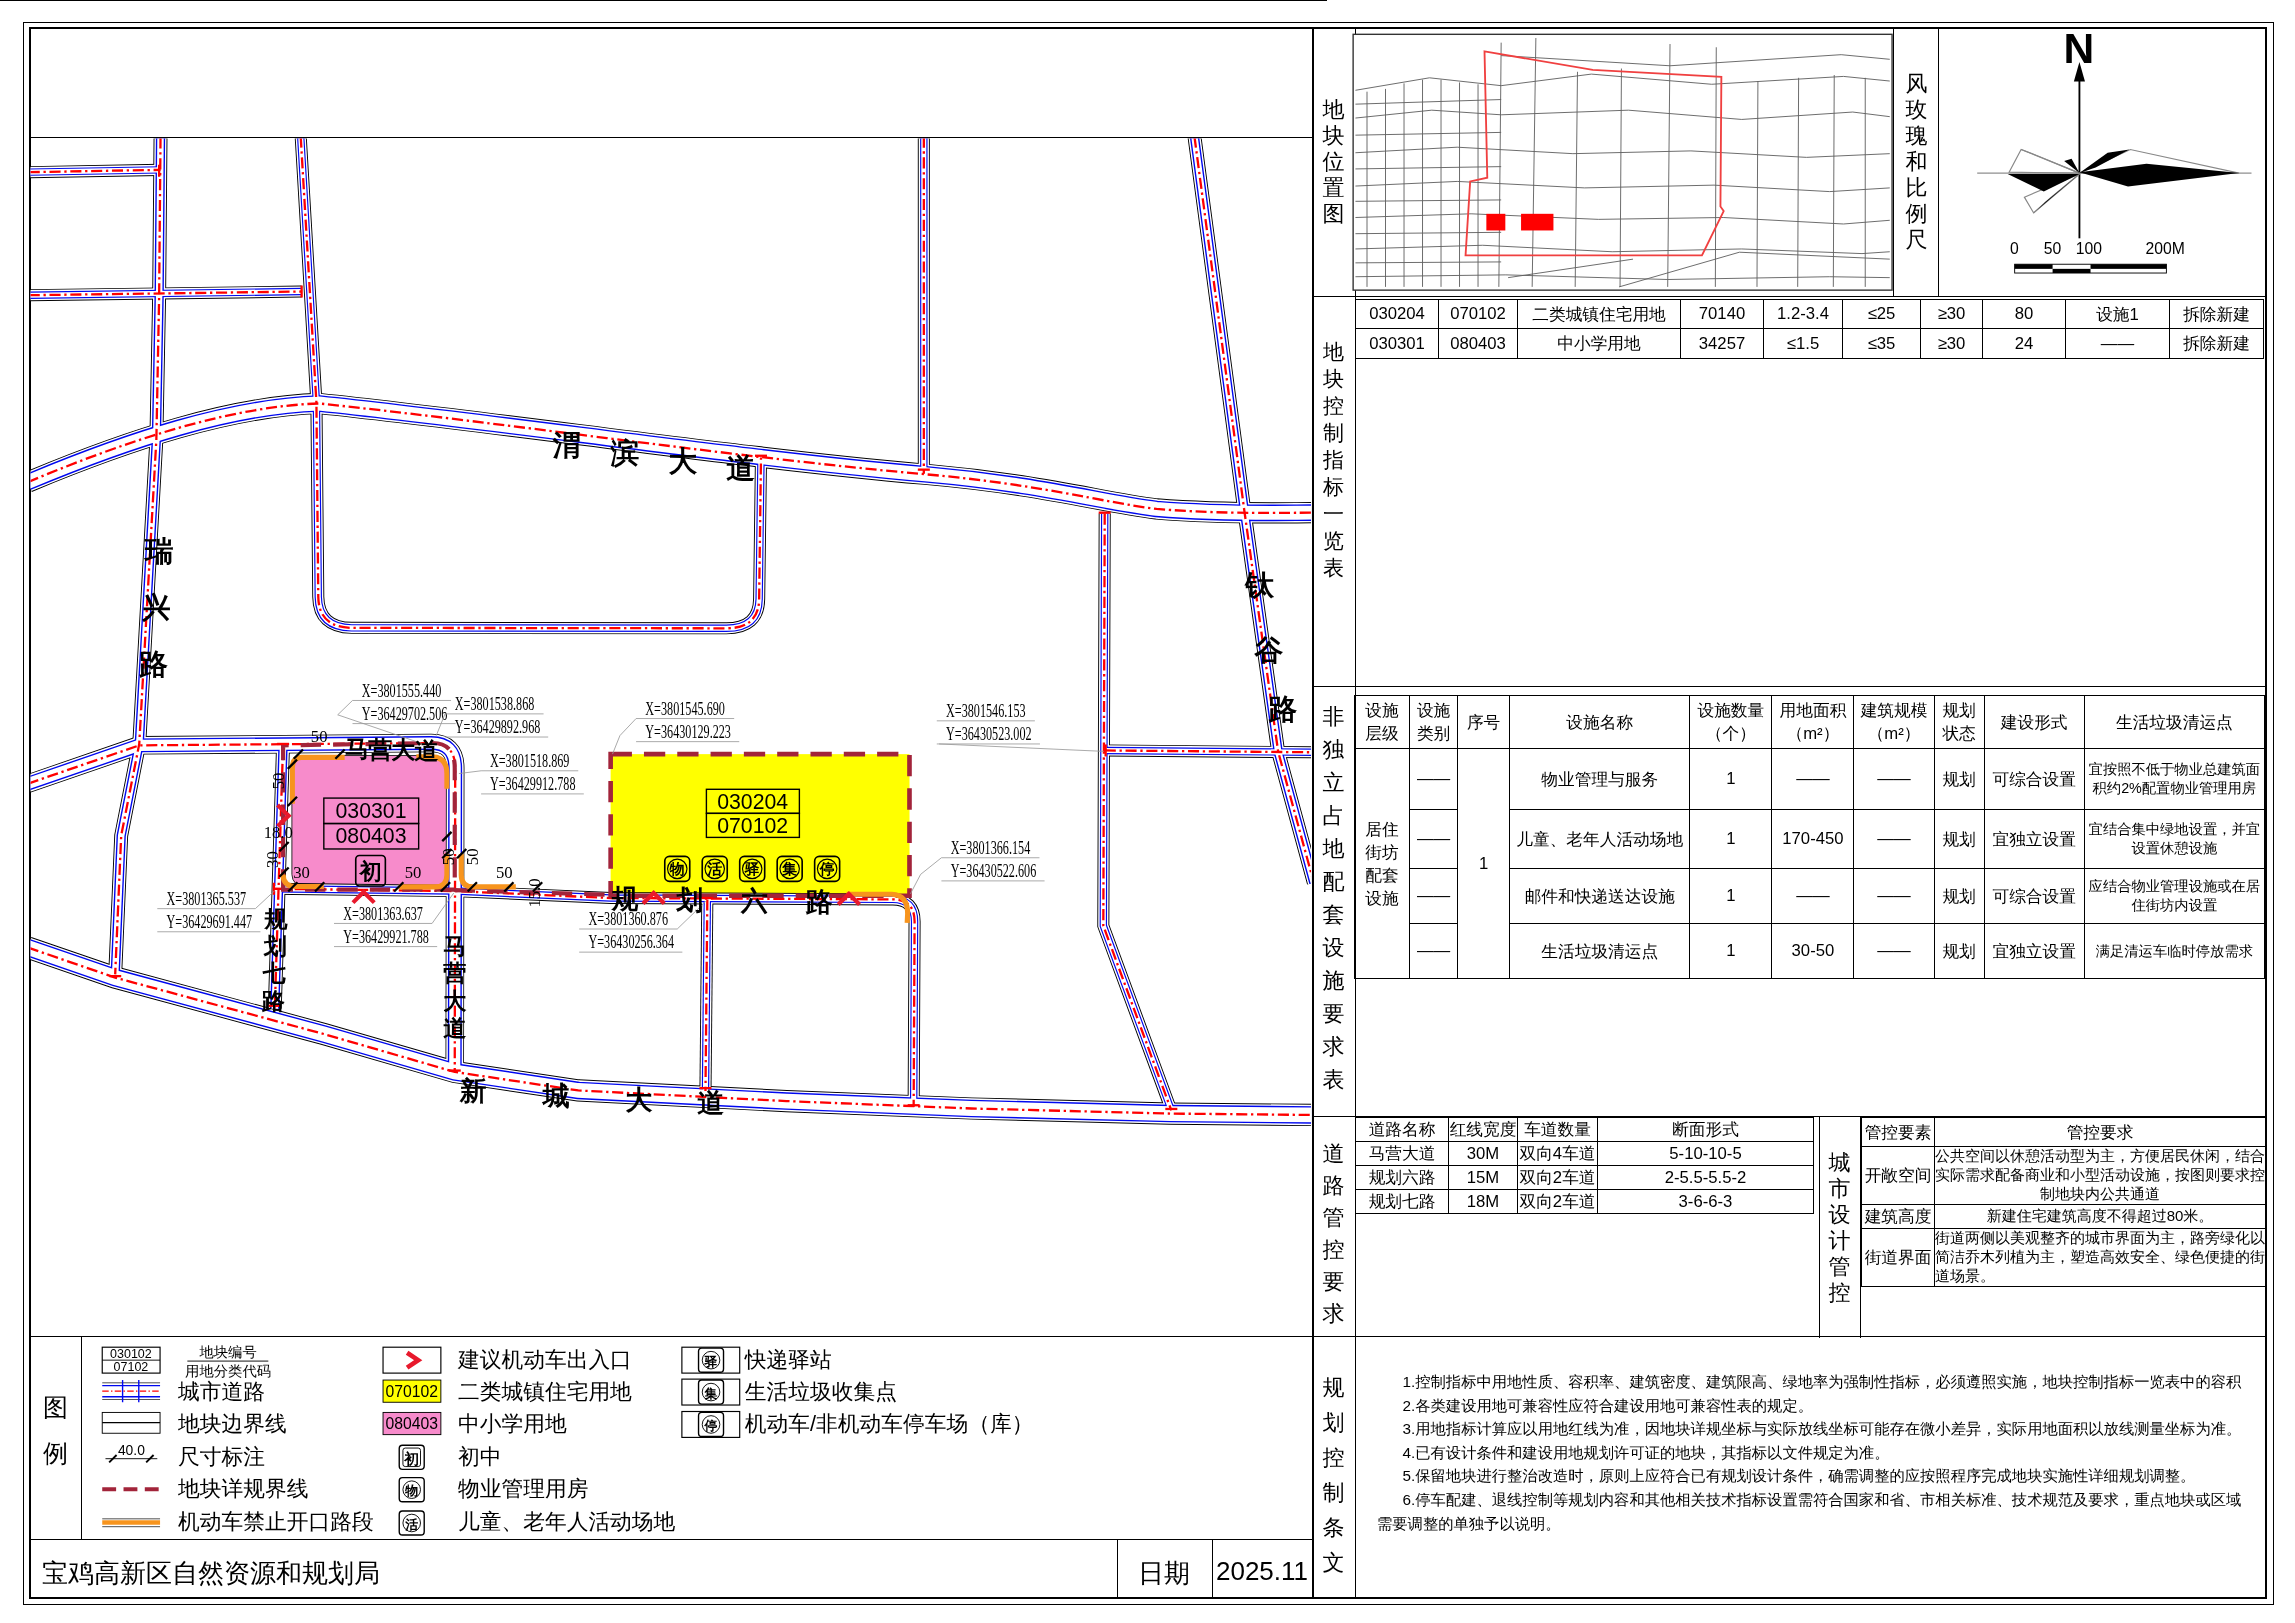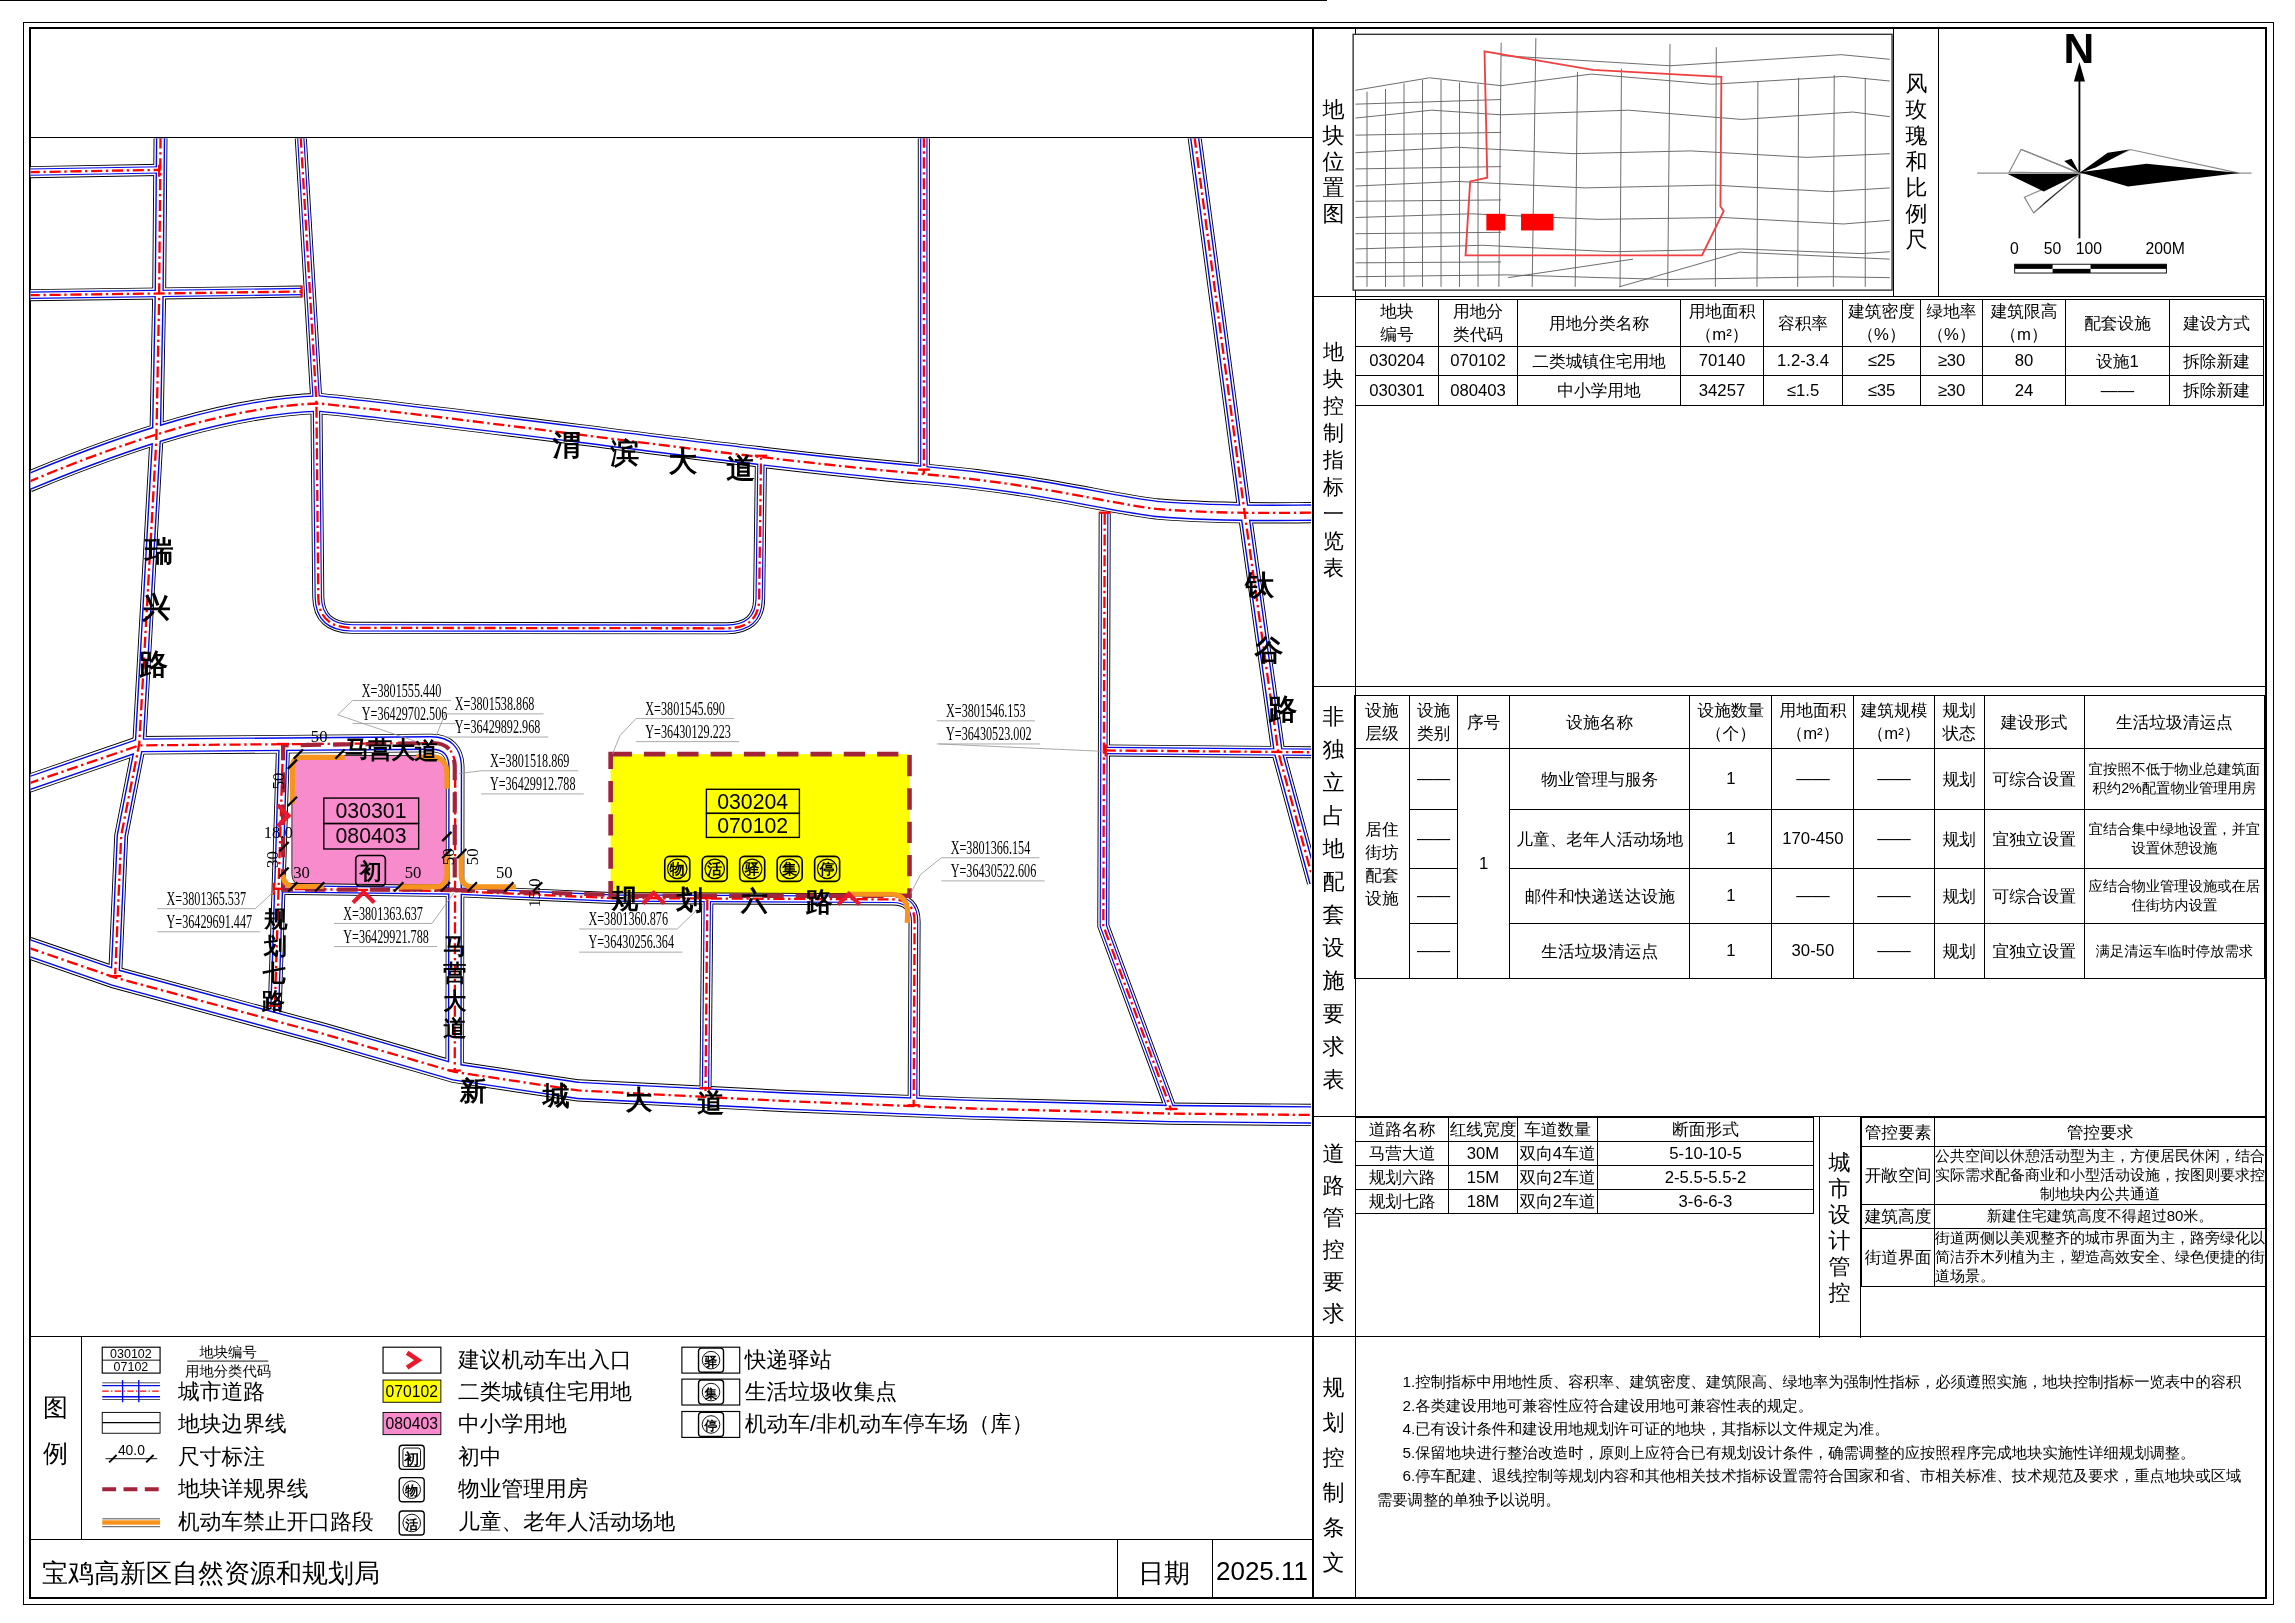--- a/index.html
+++ b/index.html
@@ -579,32 +579,20 @@
         <col style="width:163px">
         <col style="width:83px">
         <col style="width:79px">
         <col style="width:78px">
         <col style="width:62px">
         <col style="width:83px">
         <col style="width:104px">
         <col style="width:94px">
       </colgroup>
 <tbody>
-        <tr style="height:44px;">
-<td>地块<br>编号</td>
-          <td>用地分<br>类代码</td>
-          <td>用地分类名称</td>
-          <td>用地面积<br>（m²）</td>
-          <td>容积率</td>
-          <td>建筑密度<br>（%）</td>
-          <td>绿地率<br>（%）</td>
-          <td>建筑限高<br>（m）</td>
-          <td>配套设施</td>
-          <td>建设方式</td>
-</tr>
 <tr style="height:29px;">
 <td>030204</td>
           <td>070102</td>
           <td>二类城镇住宅用地</td>
           <td>70140</td>
           <td>1.2-3.4</td>
           <td>≤25</td>
           <td>≥30</td>
           <td>80</td>
           <td>设施1</td>
@@ -756,20 +744,21 @@
 <tr style="height:55px;">
           <td>街道界面</td>
           <td style="font-size:15px;text-align:left;">街道两侧以美观整齐的城市界面为主，路旁绿化以简洁乔木列植为主，塑造高效安全、绿色便捷的街道场景。</td>
         </tr>
 </tbody>
     </table>
 
 <div class="abs" style="left:1377px;top:1370px;width:884px;font-size:15.3px;line-height:23.6px;white-space:nowrap;">
 <div>&nbsp;&nbsp;&nbsp;&nbsp;&nbsp;&nbsp;1.控制指标中用地性质、容积率、建筑密度、建筑限高、绿地率为强制性指标，必须遵照实施，地块控制指标一览表中的容积</div>
 <div>&nbsp;&nbsp;&nbsp;&nbsp;&nbsp;&nbsp;2.各类建设用地可兼容性应符合建设用地可兼容性表的规定。</div>
+<div>&nbsp;&nbsp;&nbsp;&nbsp;&nbsp;&nbsp;3.用地指标计算应以用地红线为准，因地块详规坐标与实际放线坐标可能存在微小差异，实际用地面积以放线测量坐标为准。</div>
 <div>&nbsp;&nbsp;&nbsp;&nbsp;&nbsp;&nbsp;4.已有设计条件和建设用地规划许可证的地块，其指标以文件规定为准。</div>
 <div>&nbsp;&nbsp;&nbsp;&nbsp;&nbsp;&nbsp;5.保留地块进行整治改造时，原则上应符合已有规划设计条件，确需调整的应按照程序完成地块实施性详细规划调整。</div>
 <div>&nbsp;&nbsp;&nbsp;&nbsp;&nbsp;&nbsp;6.停车配建、退线控制等规划内容和其他相关技术指标设置需符合国家和省、市相关标准、技术规范及要求，重点地块或区域</div>
 <div>需要调整的单独予以说明。</div>
 </div>
 
 <div class="line" style="left:31px;top:1336px;width:1281px;height:1.4px;"></div>
 
 <div class="line" style="left:81px;top:1336px;width:1.4px;height:204px;"></div>
 

